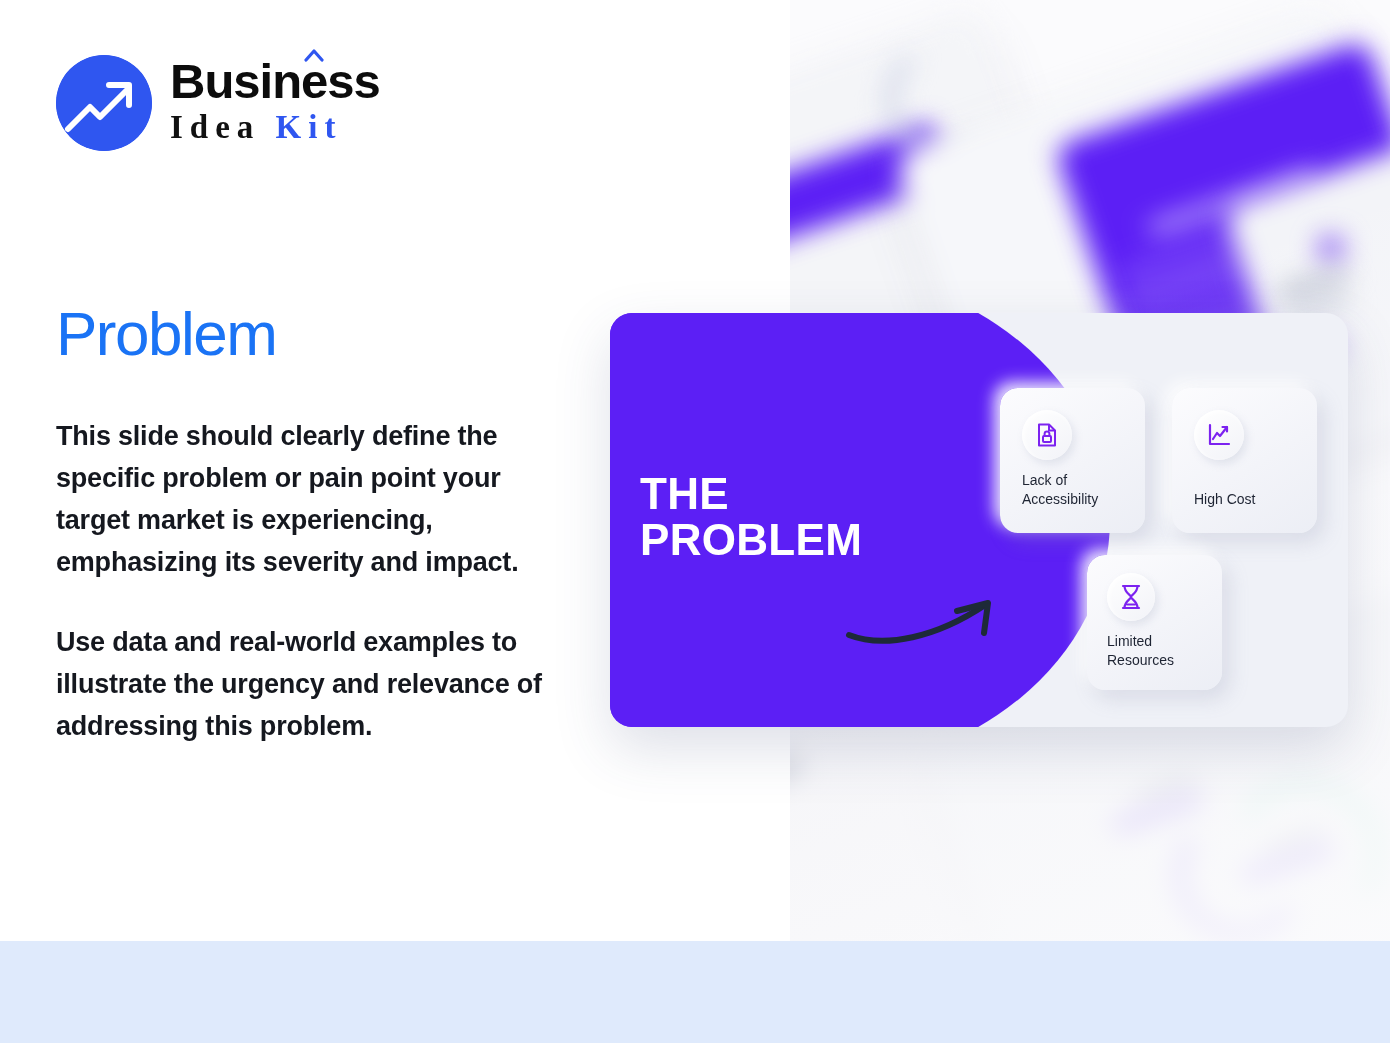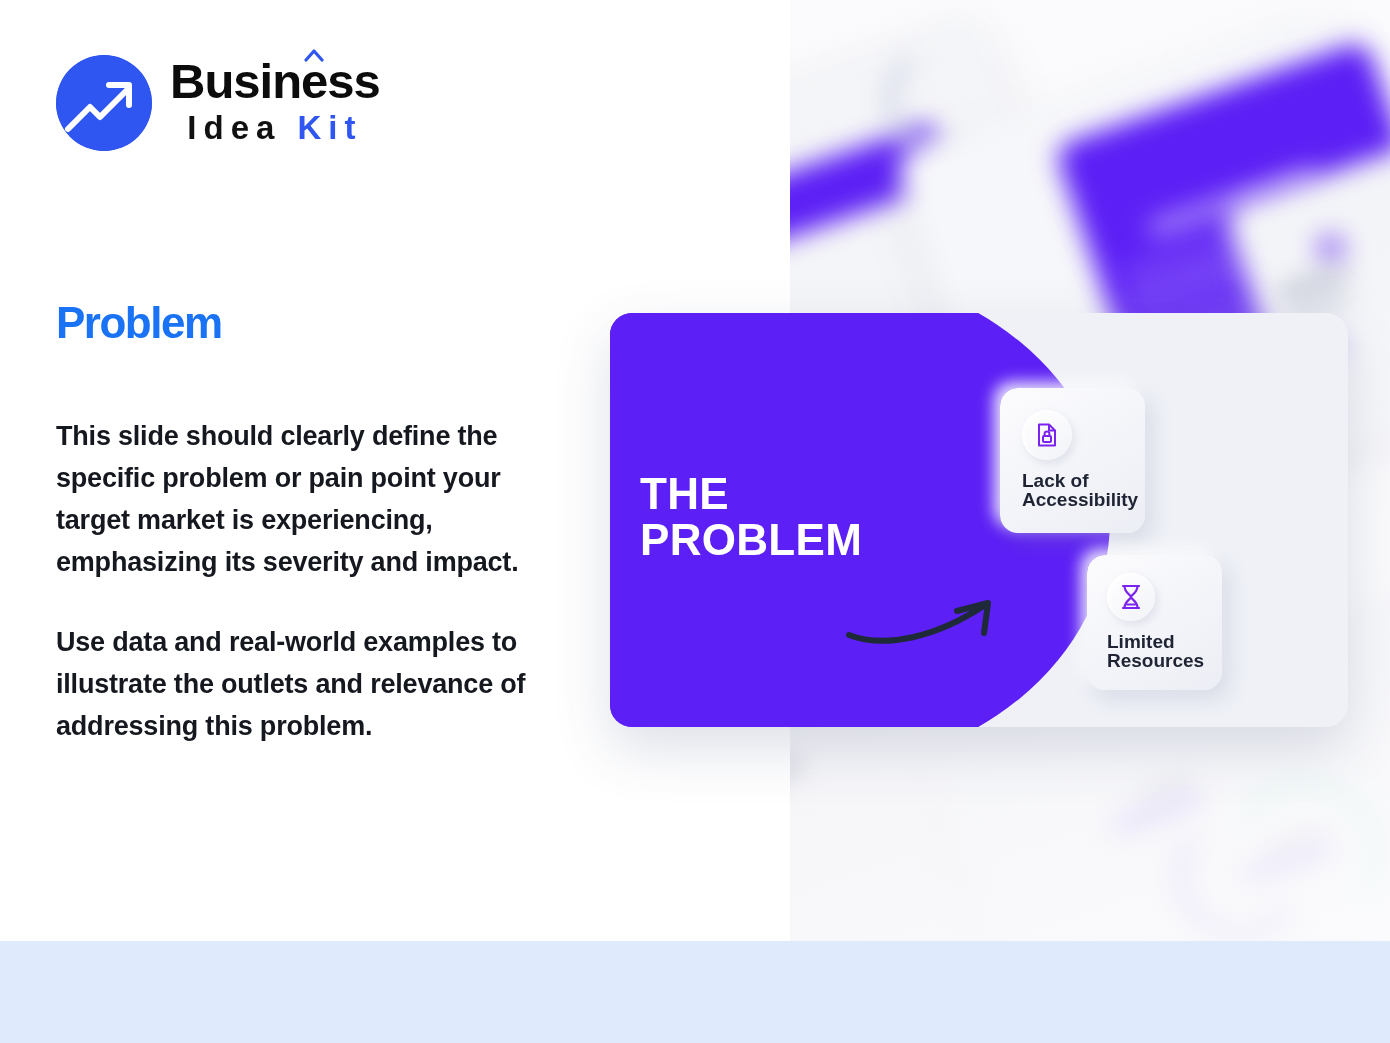--- a/index.html
+++ b/index.html
@@ -84,26 +84,26 @@
   
   .left-panel { position:absolute; left:0; top:0; width:790px; height:941px;
                 background:#fff; z-index:4; }
 
   .logo { position:absolute; left:56px; top:55px; display:flex; align-items:center; gap:18px; }
   .logo-mark { width:96px; height:96px; border-radius:50%; background:#2f56f0;
                display:block; flex:none; }
   .logo-words { display:flex; flex-direction:column; }
   .logo-line1 { font-size:49px; font-weight:700; letter-spacing:-1px; color:#0c0c0c;
                 line-height:1.02; position:relative; white-space:nowrap; }
-  .logo-line2 { font-family:Liberation Sans, sans-serif; font-size:33px; font-weight:700;
-                letter-spacing:7px; color:#111; line-height:1.25; white-space:nowrap;text-align:center; }
+  .logo-line2 { font-family:Liberation Serif, serif; font-size:33px; font-weight:700;
+                letter-spacing:7px; color:#111; line-height:1.25; white-space:nowrap; }
   .logo-line2 .kit { color:#2f56f0; }
   .caret { position:absolute; left:134px; top:-9px; width:20px; height:14px; }
 
-  .page-title { position:absolute; left:56px; top:298px; font-size:44px; font-weight:700;
+  .page-title { position:absolute; left:56px; top:298px; font-size:62px; font-weight:400;
                 color:#1a73f5; letter-spacing:-1.5px; }
 
   .body-copy { position:absolute; left:56px; top:415px; width:510px; }
   .body-copy p { font-size:27px; line-height:42px; font-weight:700; color:#15181f;
                  letter-spacing:-.2px; }
   .body-copy p + p { margin-top:38px; }
 
   
   .slide-card {
     position:absolute; left:610px; top:313px; width:738px; height:414px;
@@ -134,21 +134,21 @@
   .tile-c { left:477px; top:242px; width:135px; height:135px; }
 
   .tile-ico {
     position:absolute; left:22px; top:22px; width:50px; height:50px; border-radius:50%;
     background:linear-gradient(145deg,#ffffff 0%,#f2f3f8 100%);
     box-shadow:inset 2px 2px 5px rgba(255,255,255,.95), 3px 4px 9px rgba(140,148,180,.20);
     display:flex; align-items:center; justify-content:center;
   }
   .tile-label {
     position:absolute; left:22px; right:12px; bottom:24px;
-    font-size:19px; font-weight:700; color:#1e2433; line-height:19px;
+    font-size:14px; font-weight:400; color:#1e2433; line-height:19px;
     white-space:pre-line;
     margin-top:16px;
   }
   .tile-c .tile-ico { left:20px; top:18px; width:48px; height:48px; }
   .tile-c .tile-label { left:20px; bottom:20px; }
 
   
   .bottom-strip { position:absolute; left:0; top:941px; width:1390px; height:102px;
                   background:#dfeafc; z-index:8; }
 </style>
@@ -209,21 +209,21 @@
         <div class="logo-line2">
           <span>Idea </span><span class="kit">Kit</span>
         </div>
       </div>
     </div>
 
     <h1 class="page-title">Problem</h1>
 
     <div class="body-copy">
       <p>This slide should clearly define the specific problem or pain point your target market is experiencing, emphasizing its severity and impact.</p>
-      <p>Use data and real-world examples to illustrate the outlets and relevance of addressing this problem.</p>
+      <p>Use data and real-world examples to illustrate the urgency and relevance of addressing this problem.</p>
     </div>
   </div>
 
   <div class="slide-card">
 
     <div class="purple-blob-sq"></div>
     <div class="purple-blob"></div>
 
     <div class="blob-text">
       <div class="blob-title">THE PROBLEM</div>
@@ -240,20 +240,30 @@
           <path d="M5 2.5 h10 l6 6 v15 h-16 z" fill="none" stroke="#7c22f0" stroke-width="2" stroke-linejoin="round"></path>
           <path d="M15 2.5 v6 h6" fill="none" stroke="#7c22f0" stroke-width="2" stroke-linejoin="round"></path>
           <rect x="9" y="14" width="8" height="6" rx="1" fill="none" stroke="#7c22f0" stroke-width="2"></rect>
           <path d="M10.6 14 v-2.2 a2.4 2.4 0 0 1 4.8 0 V14" fill="none" stroke="#7c22f0" stroke-width="2"></path>
         </svg>
       </div>
       <div class="tile-label">Lack of
 Accessibility</div>
     </div>
 
+    <div class="tile tile-b">
+      <div class="tile-ico">
+        <svg width="26" height="26" viewBox="0 0 26 26">
+          <path d="M4 3 v19 h19" fill="none" stroke="#7c22f0" stroke-width="2.2" stroke-linecap="round" stroke-linejoin="round"></path>
+          <path d="M7 17 L11 11 L14 14 L21 5" fill="none" stroke="#7c22f0" stroke-width="2.2" stroke-linecap="round" stroke-linejoin="round"></path>
+          <path d="M16.5 5 H21 V9.5" fill="none" stroke="#7c22f0" stroke-width="2.2" stroke-linecap="round" stroke-linejoin="round"></path>
+        </svg>
+      </div>
+      <div class="tile-label">High Cost</div>
+    </div>
 
     <div class="tile tile-c">
       <div class="tile-ico">
         <svg width="24" height="26" viewBox="0 0 24 26">
           <path d="M4 2 h16 M4 24 h16" stroke="#7c22f0" stroke-width="2.2" stroke-linecap="round"></path>
           <path d="M5.5 2 C5.5 9, 12 11, 12 13 C12 15, 5.5 17, 5.5 24" fill="none" stroke="#7c22f0" stroke-width="2.2" stroke-linejoin="round"></path>
           <path d="M18.5 2 C18.5 9, 12 11, 12 13 C12 15, 18.5 17, 18.5 24" fill="none" stroke="#7c22f0" stroke-width="2.2" stroke-linejoin="round"></path>
           <path d="M8 20.5 h8" stroke="#7c22f0" stroke-width="2.2" stroke-linecap="round"></path>
         </svg>
       </div>

